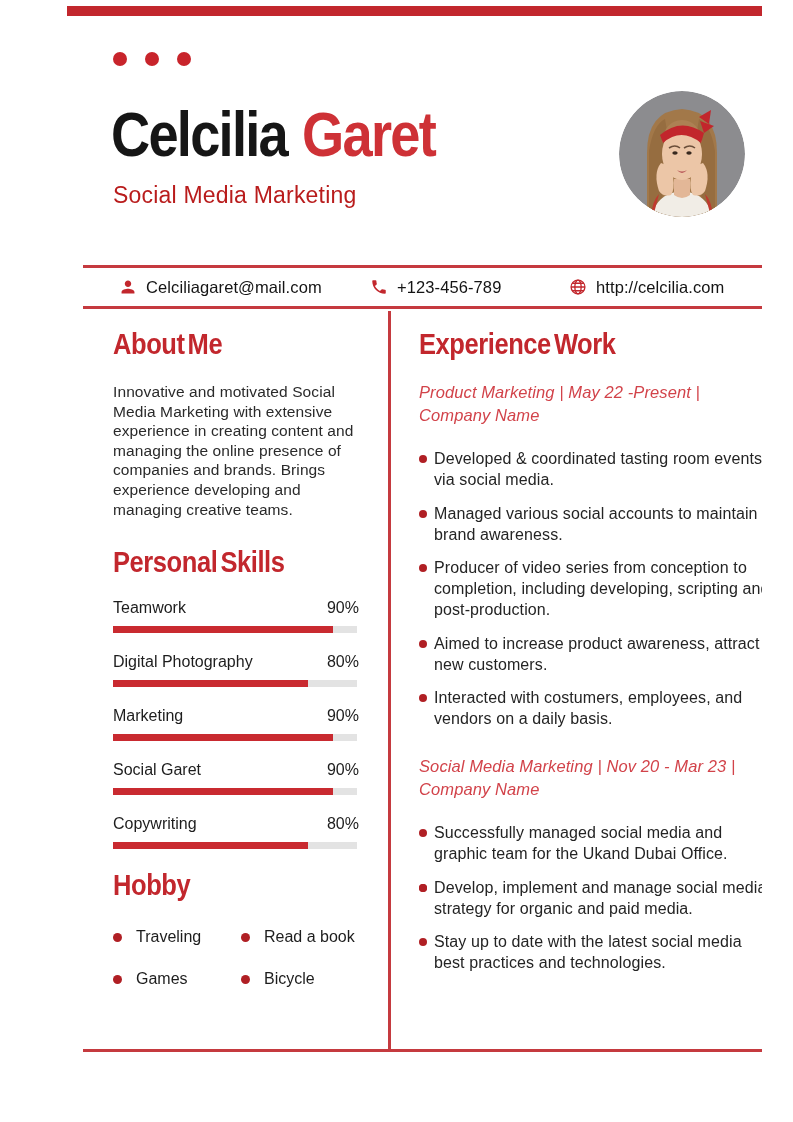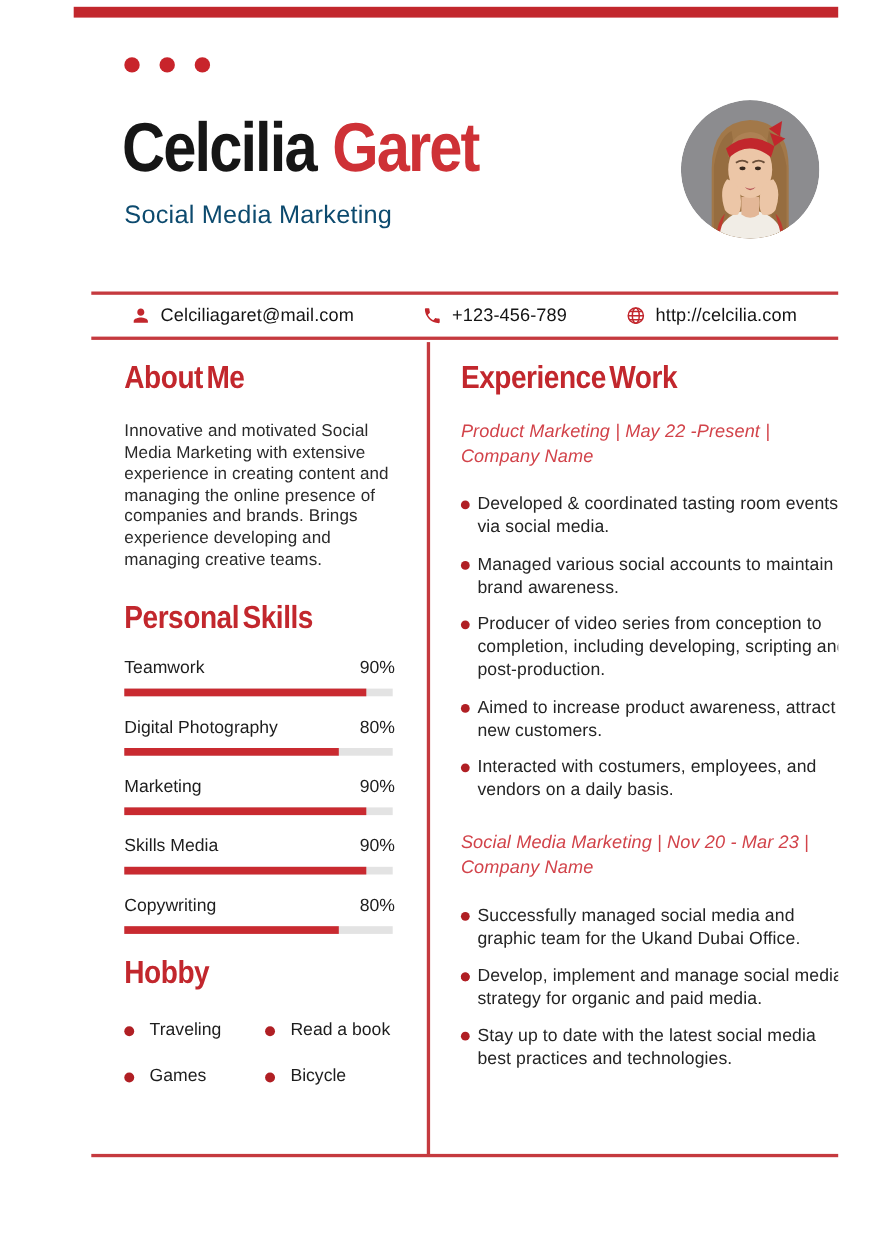--- a/index.html
+++ b/index.html
@@ -12,30 +12,30 @@
   
   .top-bar { position:absolute; left:36px; top:0; width:721px; height:10px; background:#C2272D; }
   .dots { position:absolute; left:82px; top:46px; display:flex; gap:18px; }
   .dots .dot { width:14px; height:14px; border-radius:50%; background:#C8242B; }
   .name {
     position:absolute; left:80px; top:92px; font-size:63px; font-weight:800;
     letter-spacing:-2px; word-spacing:2px; white-space:nowrap;
     transform:scaleX(0.86); transform-origin:left center; color:#161616;
   }
   .name .last { color:#CE3136; }
-  .subtitle { position:absolute; left:82px; top:176px; font-size:23px; color:#0c4a6e; letter-spacing:0.2px; }
+  .subtitle { position:absolute; left:82px; top:176px; font-size:23px; color:#b91c1c; letter-spacing:0.2px; }
   .photo { position:absolute; left:588px; top:85px; width:126px; height:126px; border-radius:50%; overflow:hidden; }
   
   .contact-bar {
     position:absolute; left:52px; top:259px; width:686px; height:44px;
     border-top:3px solid #C53A3F; border-bottom:3px solid #C53A3F;
   }
   .contact-item { position:absolute; top:0; height:100%; display:flex; align-items:center; gap:9px; }
   .contact-item.email   { left:36px; }
-  .contact-item.phone   { left:301px; }
+  .contact-item.phone   { left:287px; }
   .contact-item.website { left:486px; }
   .contact-item .txt { font-size:16.5px; color:#141414; letter-spacing:0.1px; }
   .cicon { width:18px; height:18px; display:block; }
   
   .v-divider { position:absolute; left:357px; top:305px; width:2.5px; height:739px; background:#C53A3F; }
   .bottom-line { position:absolute; left:52px; top:1043px; width:686px; height:2.5px; background:#C53A3F; }
   
   .col-left  { position:absolute; left:82px;  top:322px; width:246px; }
   .col-right { position:absolute; left:388px; top:322px; width:353px; }
   h2.section {
@@ -173,21 +173,21 @@
           <span class="skill-label">Marketing</span>
           <span class="skill-pct">90%</span>
         </div>
         <div class="skill-track">
           <div class="skill-fill" style="width: 90%;"></div>
         </div>
       </div>
 
       <div class="skill">
         <div class="skill-row">
-          <span class="skill-label">Skills Media</span>
+          <span class="skill-label">Social Garet</span>
           <span class="skill-pct">90%</span>
         </div>
         <div class="skill-track">
           <div class="skill-fill" style="width: 90%;"></div>
         </div>
       </div>
 
       <div class="skill">
         <div class="skill-row">
           <span class="skill-label">Copywriting</span>

